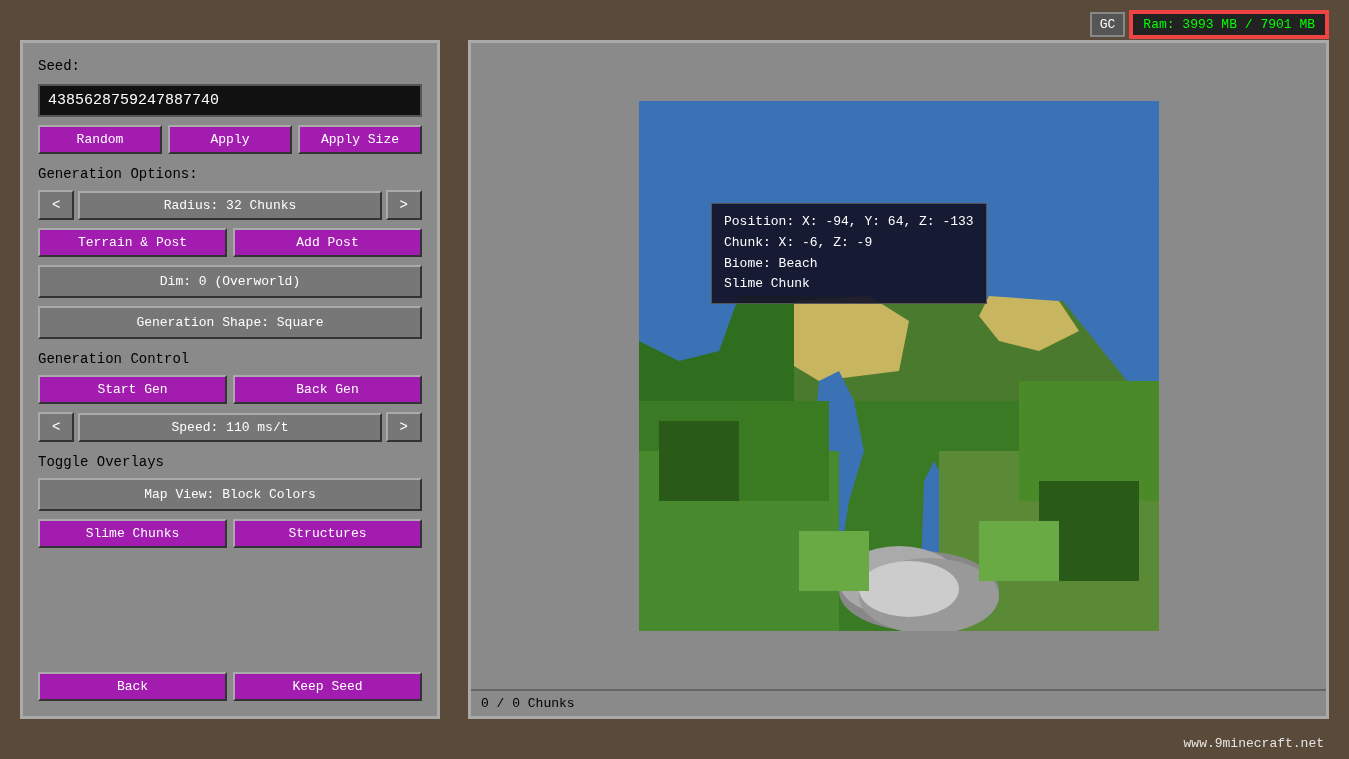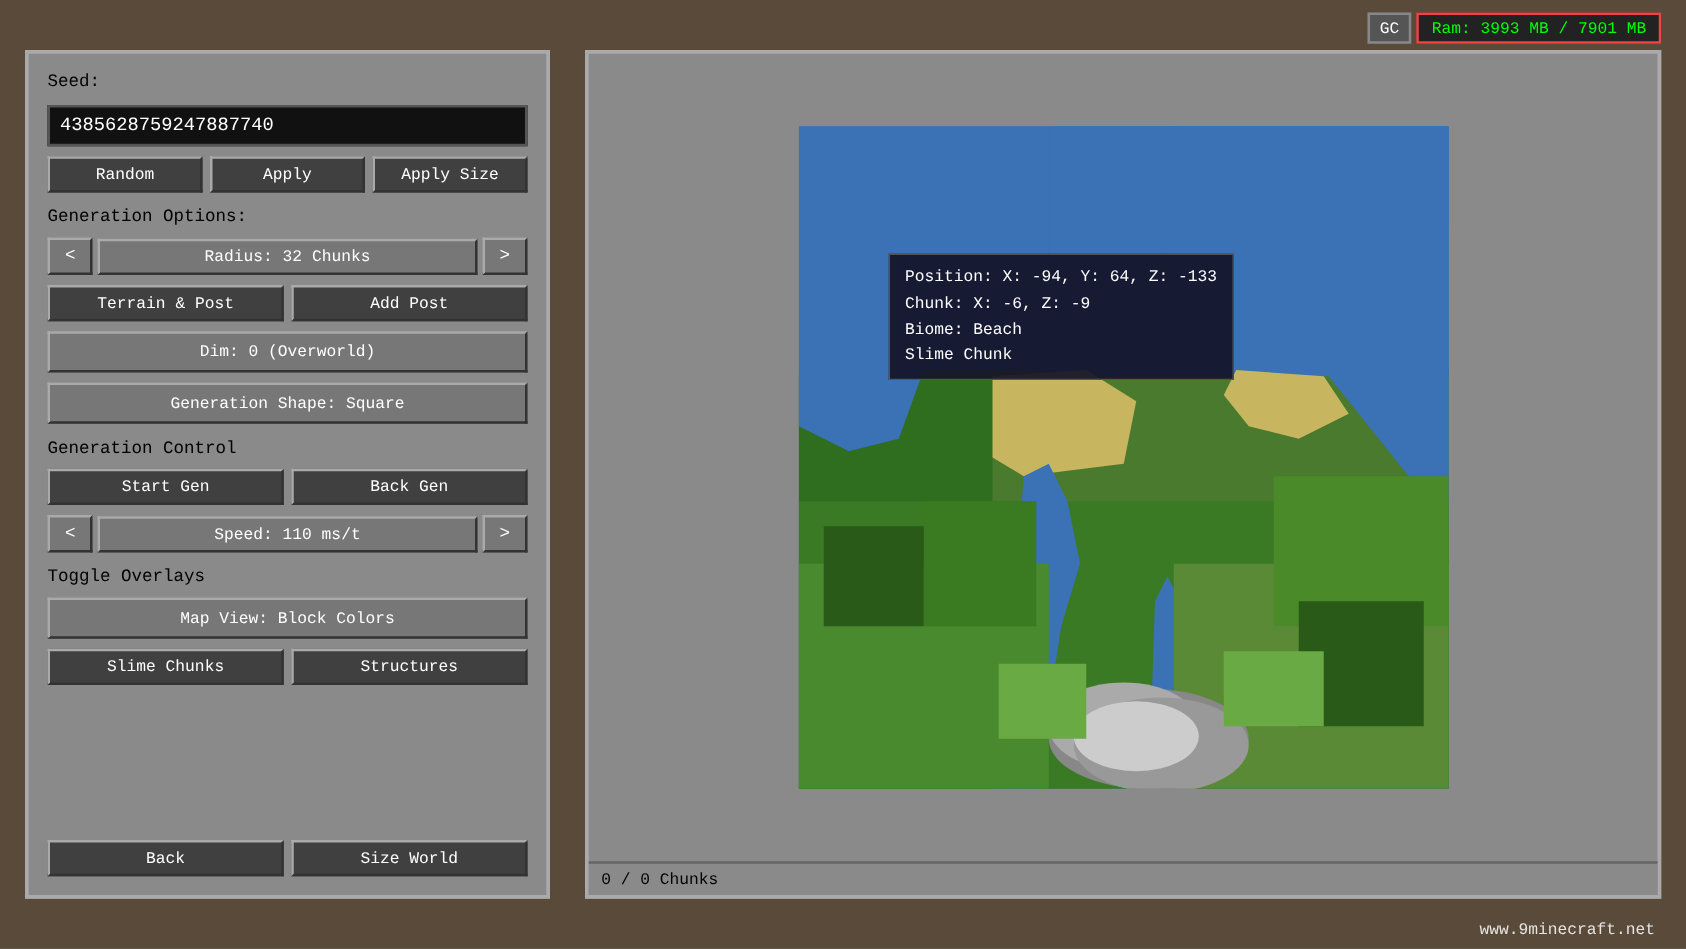--- a/index.html
+++ b/index.html
@@ -30,21 +30,21 @@
       border: 2px solid #888;
       color: #fff;
       padding: 3px 8px;
       font-family: 'Courier New', Courier, monospace;
       font-size: 13px;
       cursor: pointer;
     }
 
     .ram-display {
       background-color: #222;
-      border: 2px solid #ef4444;
+      border: 4px solid #ef4444;
       color: #00ff00;
       padding: 3px 10px;
       font-family: 'Courier New', Courier, monospace;
       font-size: 13px;
     }
 
     
     .content-area {
       position: absolute;
       top: 40px;
@@ -86,21 +86,21 @@
       outline: none;
     }
 
     .button-row {
       display: flex;
       flex-direction: row;
       gap: 6px;
     }
 
     .mc-button {
-      background-color: #404040;
+      background-color: #a21caf;
       border-top: 2px solid #aaa;
       border-left: 2px solid #aaa;
       border-bottom: 2px solid #333;
       border-right: 2px solid #333;
       color: #fff;
       font-family: 'Courier New', Courier, monospace;
       font-size: 13px;
       padding: 5px 10px;
       cursor: pointer;
       flex: 1;
@@ -309,21 +309,21 @@
 
       <div class="button-row">
         <button class="mc-button">Slime Chunks</button>
         <button class="mc-button">Structures</button>
       </div>
 
       <div class="spacer"></div>
 
       <div class="button-row">
         <button class="mc-button">Back</button>
-        <button class="mc-button">Size World</button>
+        <button class="mc-button">Keep Seed</button>
       </div>
     </div>
   </div>
 
   <div class="right-panel">
     <div class="map-area">
 
       <svg class="map-canvas" viewBox="0 0 520 530" xmlns="http://www.w3.org/2000/svg">
 
         <rect x="0" y="0" width="520" height="530" fill="#3a72b5"></rect>

